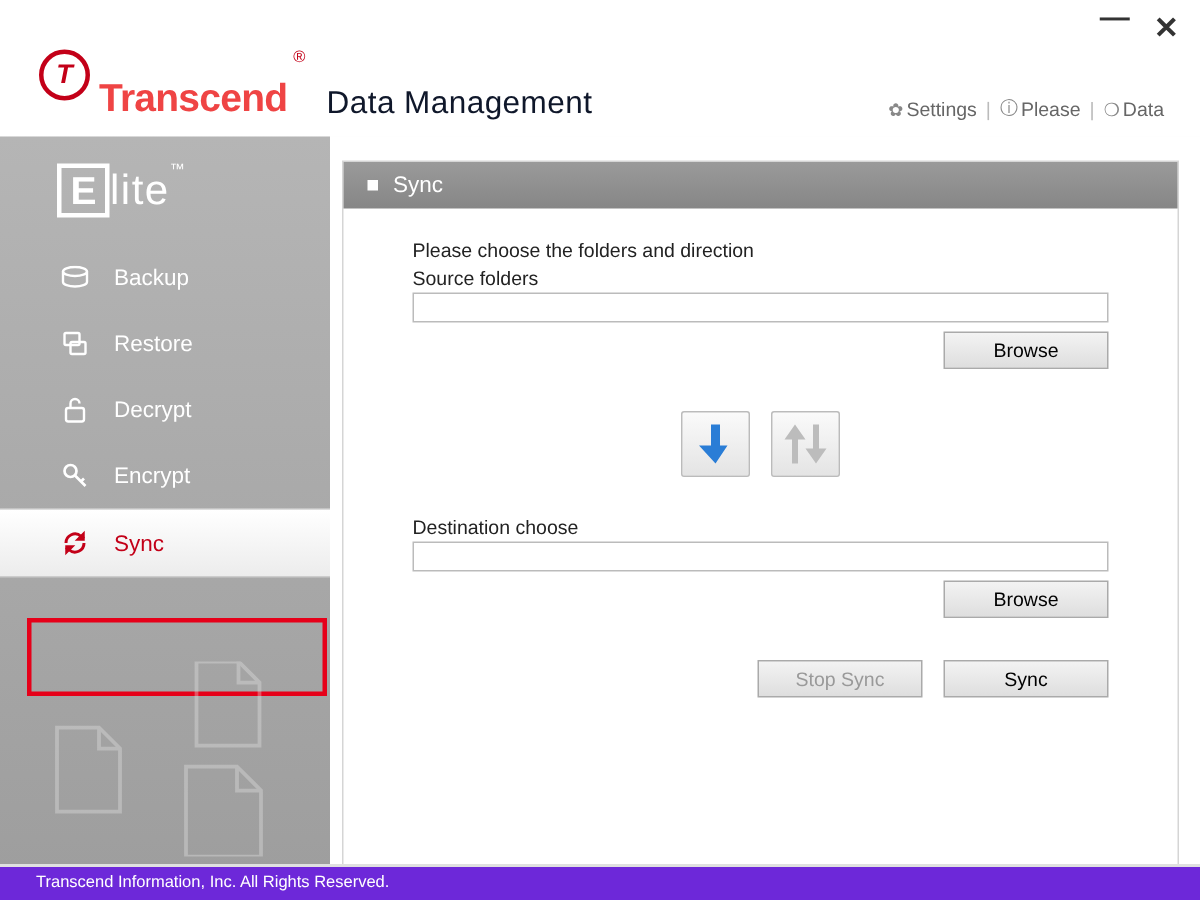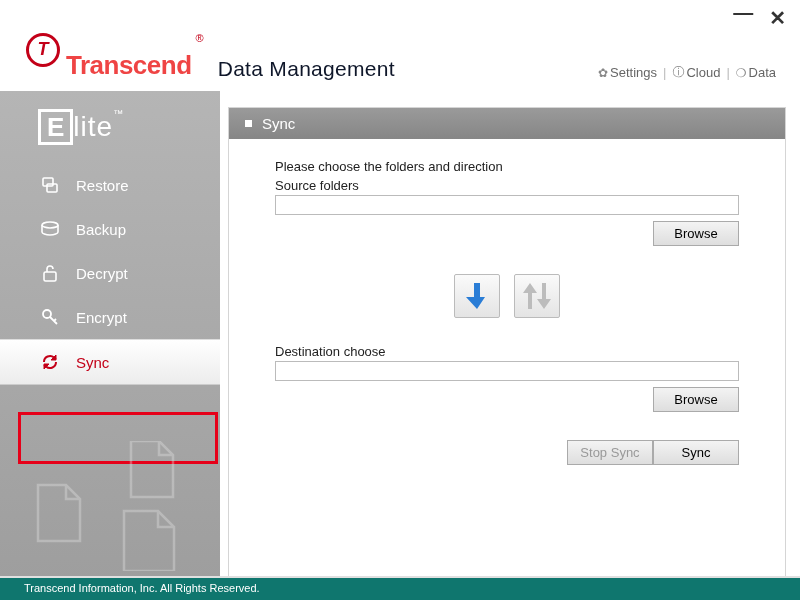--- a/index.html
+++ b/index.html
@@ -47,31 +47,31 @@
 .main { flex: 1; padding: 16px 14px 10px 8px; background: #fff; }
 .panel { border: 1px solid #d5d5d5; height: 490px; background: #fff; }
 .panel-header { background: linear-gradient(#9a9a9a,#868686); color: #fff; padding: 7px 16px; font-size: 15px; font-weight: 500; display: flex; align-items: center; gap: 10px; }
 .panel-header .bullet { width: 7px; height: 7px; background: #fff; }
 .panel-body { padding: 20px 46px 10px 46px; font-size: 13px; color: #222; }
 
 .instruction { margin-bottom: 4px; }
 .field-label { font-size: 13px; margin-bottom: 2px; }
 .text-input { width: 100%; height: 20px; border: 1px solid #bbb; padding: 2px 4px; font-size: 12px; background: #fff; }
 .row-right { display: flex; justify-content: flex-end; margin-top: 6px; }
-.btn { width: 86px; height: 25px; background: linear-gradient(#f3f3f3,#dedede); border: 1px solid #aaa; font-size: 13px; cursor: pointer; }
+.btn { width: 110px; height: 25px; background: linear-gradient(#f3f3f3,#dedede); border: 1px solid #aaa; font-size: 13px; cursor: pointer; }
 .btn.disabled { color: #999; cursor: default; }
 
 .direction-row { display: flex; justify-content: center; gap: 14px; margin: 28px 0 26px 0; }
 .dir-btn { width: 46px; height: 44px; border: 1px solid #bbb; background: linear-gradient(#fafafa,#e4e4e4); display: flex; align-items: center; justify-content: center; cursor: pointer; border-radius: 2px; }
 .dir-btn.inactive svg path, .dir-btn.inactive svg polygon { fill: #bcbcbc; }
 .dir-btn.active svg path, .dir-btn.active svg polygon { fill: #2a7dd6; }
 
-.action-row { display: flex; justify-content: flex-end; margin-top: 28px; }
-
-.footer { position: absolute; bottom: 0; left: 0; right: 0; height: 22px; background: #0f766e; color: #fff; font-size: 11px; padding: 4px 24px; }
+.action-row { display: flex; justify-content: flex-end; gap: 14px; margin-top: 28px; }
+
+.footer { position: absolute; bottom: 0; left: 0; right: 0; height: 22px; background: #6d28d9; color: #fff; font-size: 11px; padding: 4px 24px; }
 .footer-top { position: absolute; bottom: 22px; left: 0; right: 0; height: 2px; background: #e0e0e0; }
 </style>
 </head>
 <body>
 
 <div class="app">
 
   <div class="window-controls">
     <span class="min">—</span>
     <span>✕</span>
@@ -85,57 +85,57 @@
     </div>
     <div class="product-name">Data Management</div>
     <div class="header-links">
       <span class="header-link">
           <span class="icon">✿</span>
           <span>Settings</span>
         </span>
       <span class="sep">|</span>
       <span class="header-link">
           <span class="icon">ⓘ</span>
-          <span>Cloud</span>
+          <span>Please</span>
         </span>
       <span class="sep">|</span>
       <span class="header-link">
           <span class="icon">❍</span>
           <span>Data</span>
         </span>
     </div>
   </div>
 
   <div class="body">
 
     <div class="sidebar">
       <div class="elite-logo">
         <span class="elite-e">E</span>
           <span class="elite-rest">lite</span>
           <span class="elite-tm">™</span>
       </div>
 
       <div class="nav-item">
         <span class="nav-icon">
+          <svg width="20" height="16" viewBox="0 0 20 16">
+              <ellipse cx="10" cy="4" rx="8" ry="3" fill="none" stroke="#fff" stroke-width="1.6"></ellipse>
+              <path d="M2 4v7c0 1.6 3.6 3 8 3s8-1.4 8-3V4" fill="none" stroke="#fff" stroke-width="1.6"></path>
+            </svg>
+        </span>
+        <span>Backup</span>
+      </div>
+
+      <div class="nav-item">
+        <span class="nav-icon">
           <svg width="20" height="18" viewBox="0 0 20 18">
               <rect x="3" y="2" width="10" height="8" rx="1" fill="none" stroke="#fff" stroke-width="1.6"></rect>
               <rect x="7" y="8" width="10" height="8" rx="1" fill="none" stroke="#fff" stroke-width="1.6"></rect>
             </svg>
         </span>
         <span>Restore</span>
-      </div>
-
-      <div class="nav-item">
-        <span class="nav-icon">
-          <svg width="20" height="16" viewBox="0 0 20 16">
-              <ellipse cx="10" cy="4" rx="8" ry="3" fill="none" stroke="#fff" stroke-width="1.6"></ellipse>
-              <path d="M2 4v7c0 1.6 3.6 3 8 3s8-1.4 8-3V4" fill="none" stroke="#fff" stroke-width="1.6"></path>
-            </svg>
-        </span>
-        <span>Backup</span>
       </div>
 
       <div class="nav-item">
         <span class="nav-icon">
           <svg width="18" height="20" viewBox="0 0 18 20">
               <rect x="3" y="9" width="12" height="9" rx="1.5" fill="none" stroke="#fff" stroke-width="1.6"></rect>
               <path d="M6 9V6a3 3 0 016 0" fill="none" stroke="#fff" stroke-width="1.6"></path>
             </svg>
         </span>
         <span>Decrypt</span>

